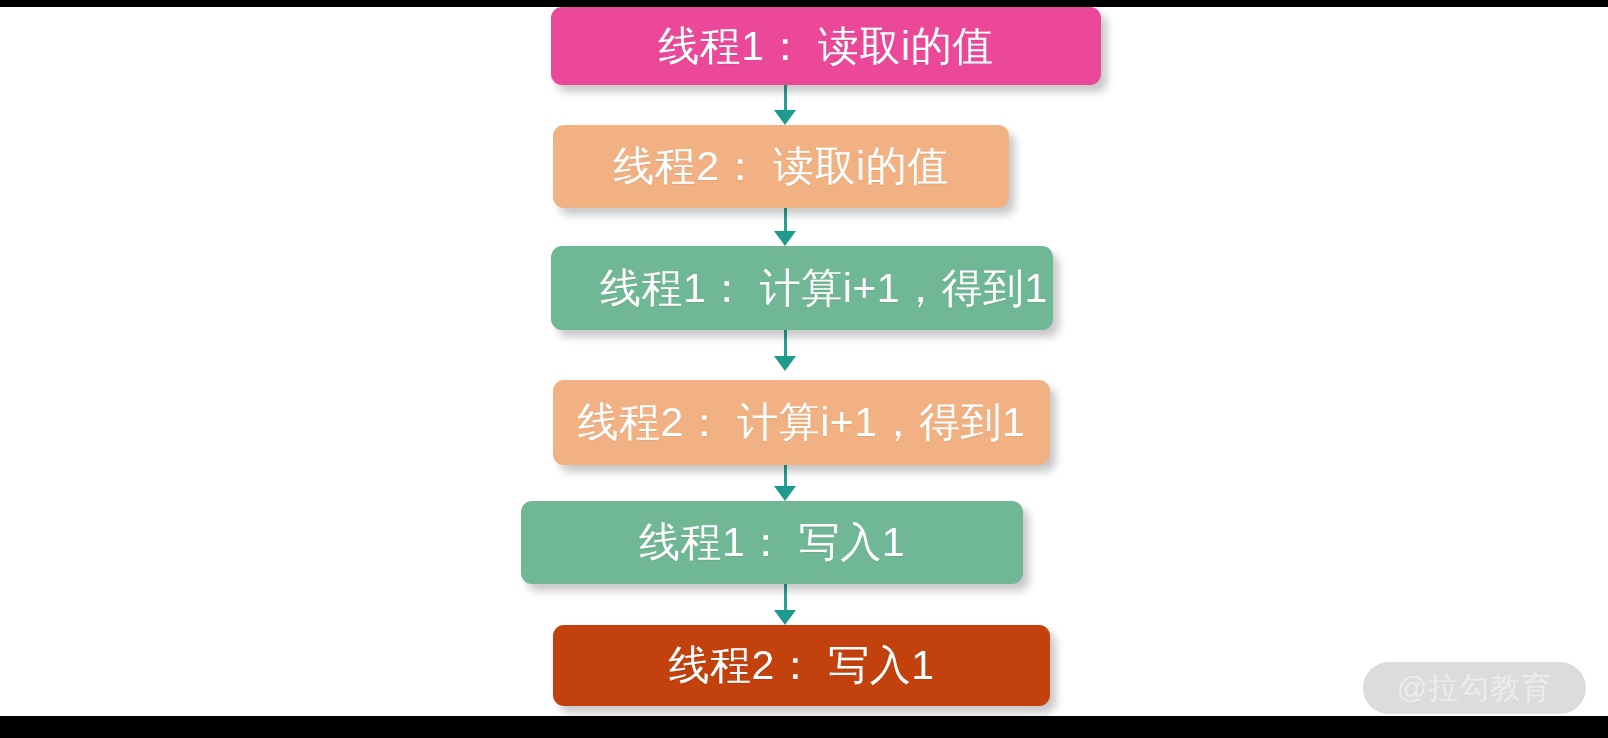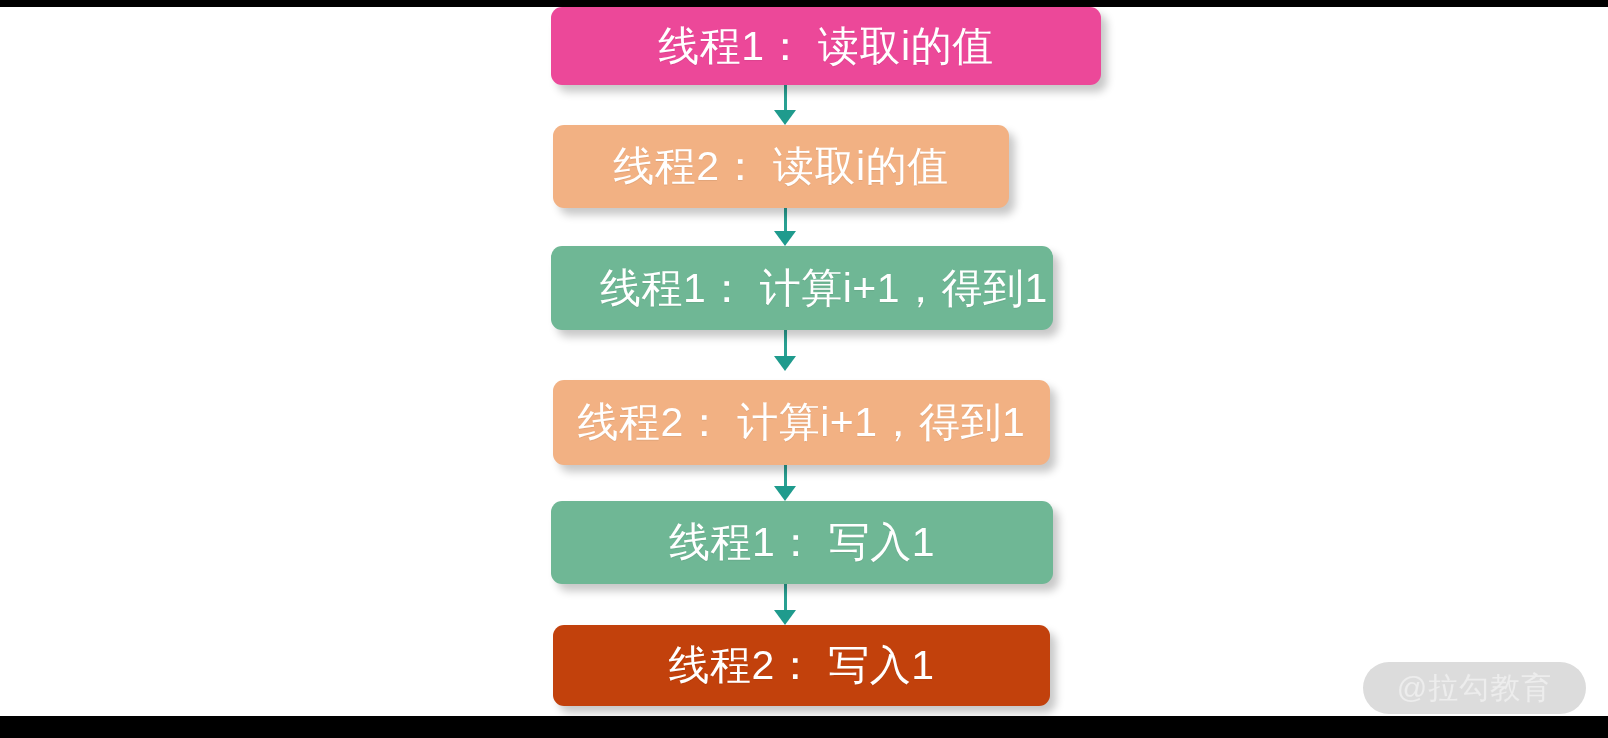--- a/index.html
+++ b/index.html
@@ -137,21 +137,21 @@
         </div>
         <div class="flow-box" style="left: 553px; top: 118px; width: 456px; height: 83px; background: rgb(242, 177, 131);">
           <span class="box-label">线程2： 读取i的值</span>
         </div>
         <div class="flow-box" style="left: 551px; top: 239px; width: 502px; height: 84px; background: rgb(111, 183, 149); padding-left: 44px;">
           <span class="box-label">线程1： 计算i+1，得到1</span>
         </div>
         <div class="flow-box" style="left: 553px; top: 364px; width: 497px; height: 85px; background: rgb(242, 177, 131); margin-top: 9px;">
           <span class="box-label">线程2： 计算i+1，得到1</span>
         </div>
-        <div class="flow-box" style="left: 551px; top: 494px; width: 502px; height: 83px; background: rgb(111, 183, 149);">
+        <div class="flow-box" style="left: 521px; top: 494px; width: 502px; height: 83px; background: rgb(111, 183, 149);">
           <span class="box-label">线程1： 写入1</span>
         </div>
         <div class="flow-box" style="left: 553px; top: 618px; width: 497px; height: 81px; background: #c2410c;">
           <span class="box-label">线程2： 写入1</span>
         </div>
       </div>
 
     <div class="watermark">
       <span class="wm-text">@拉勾教育</span>
     </div>

